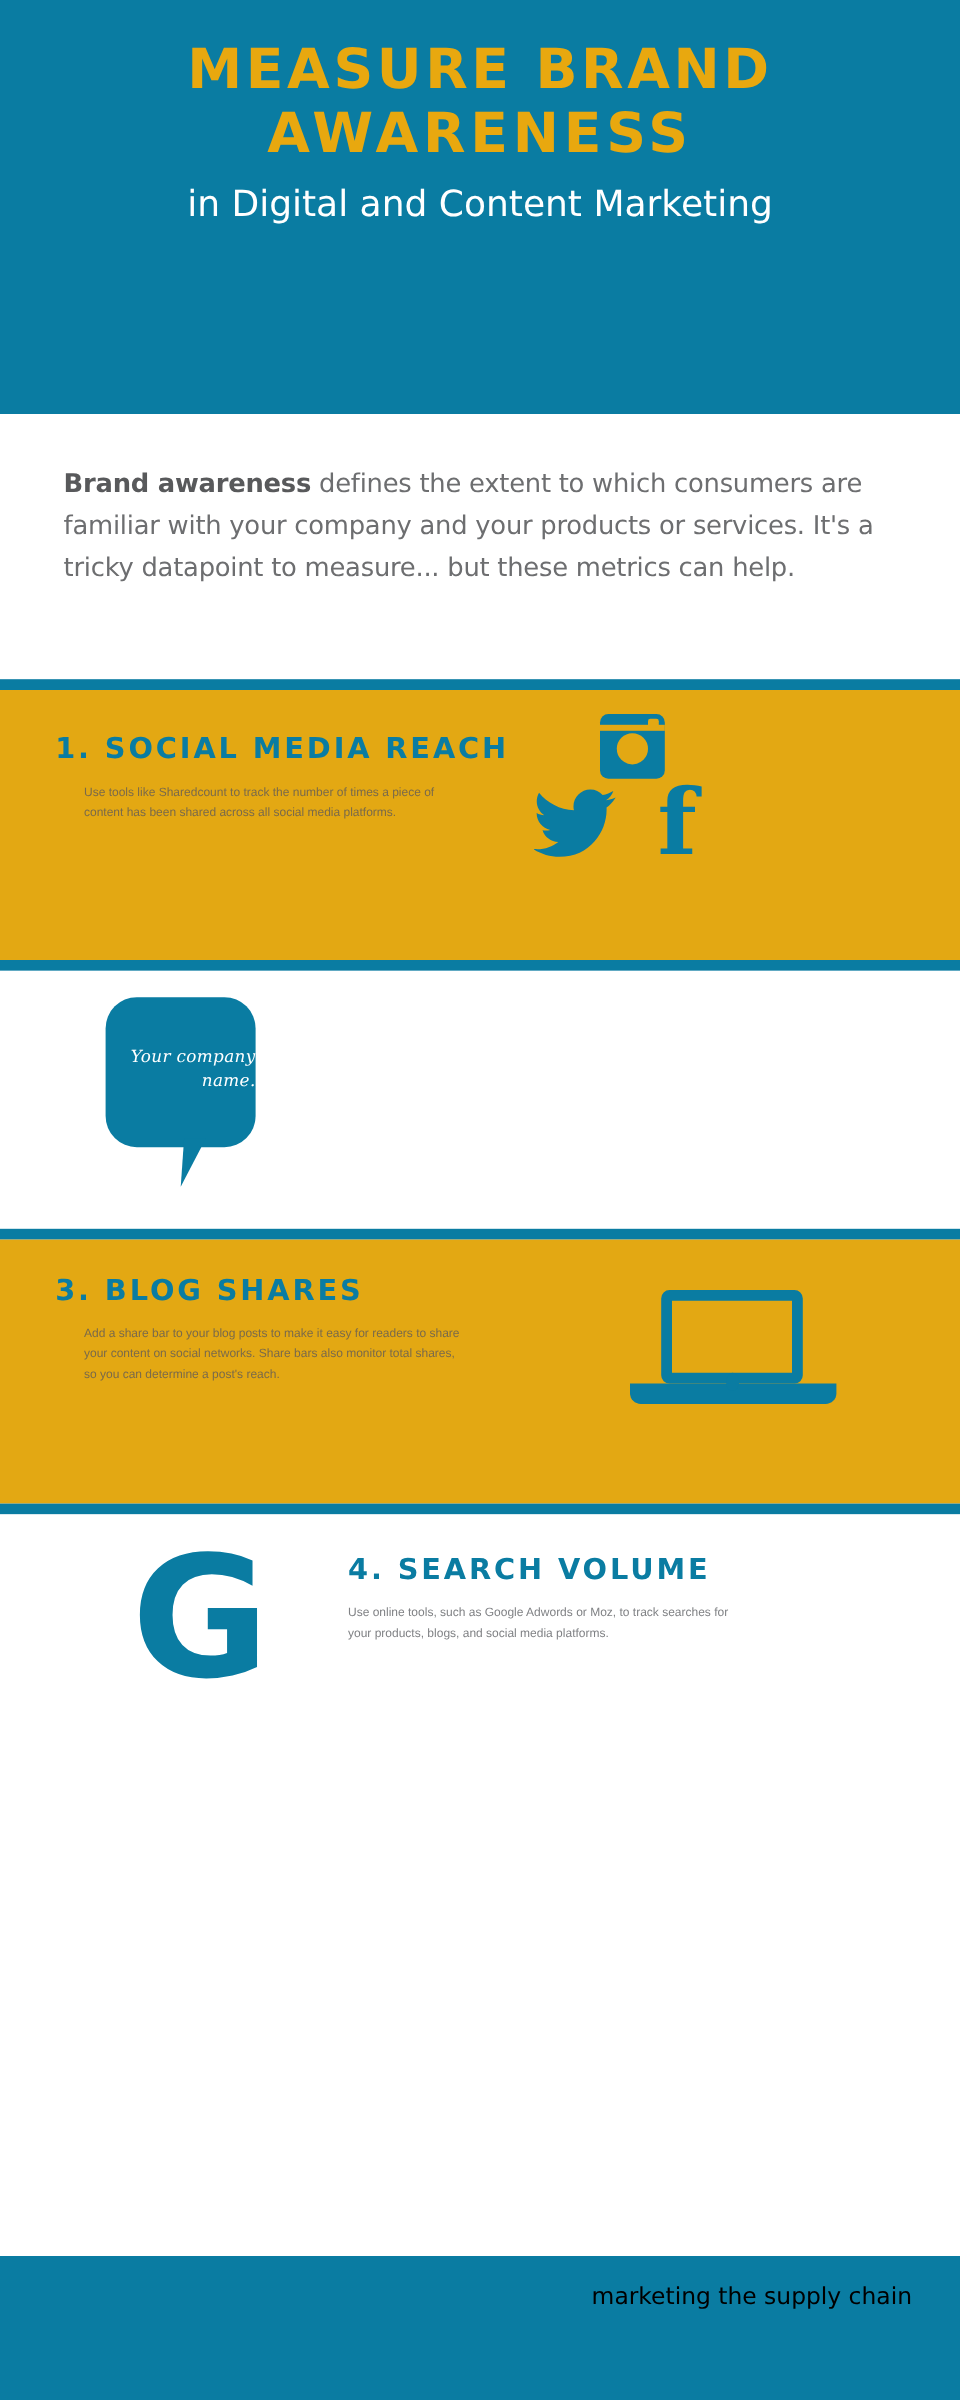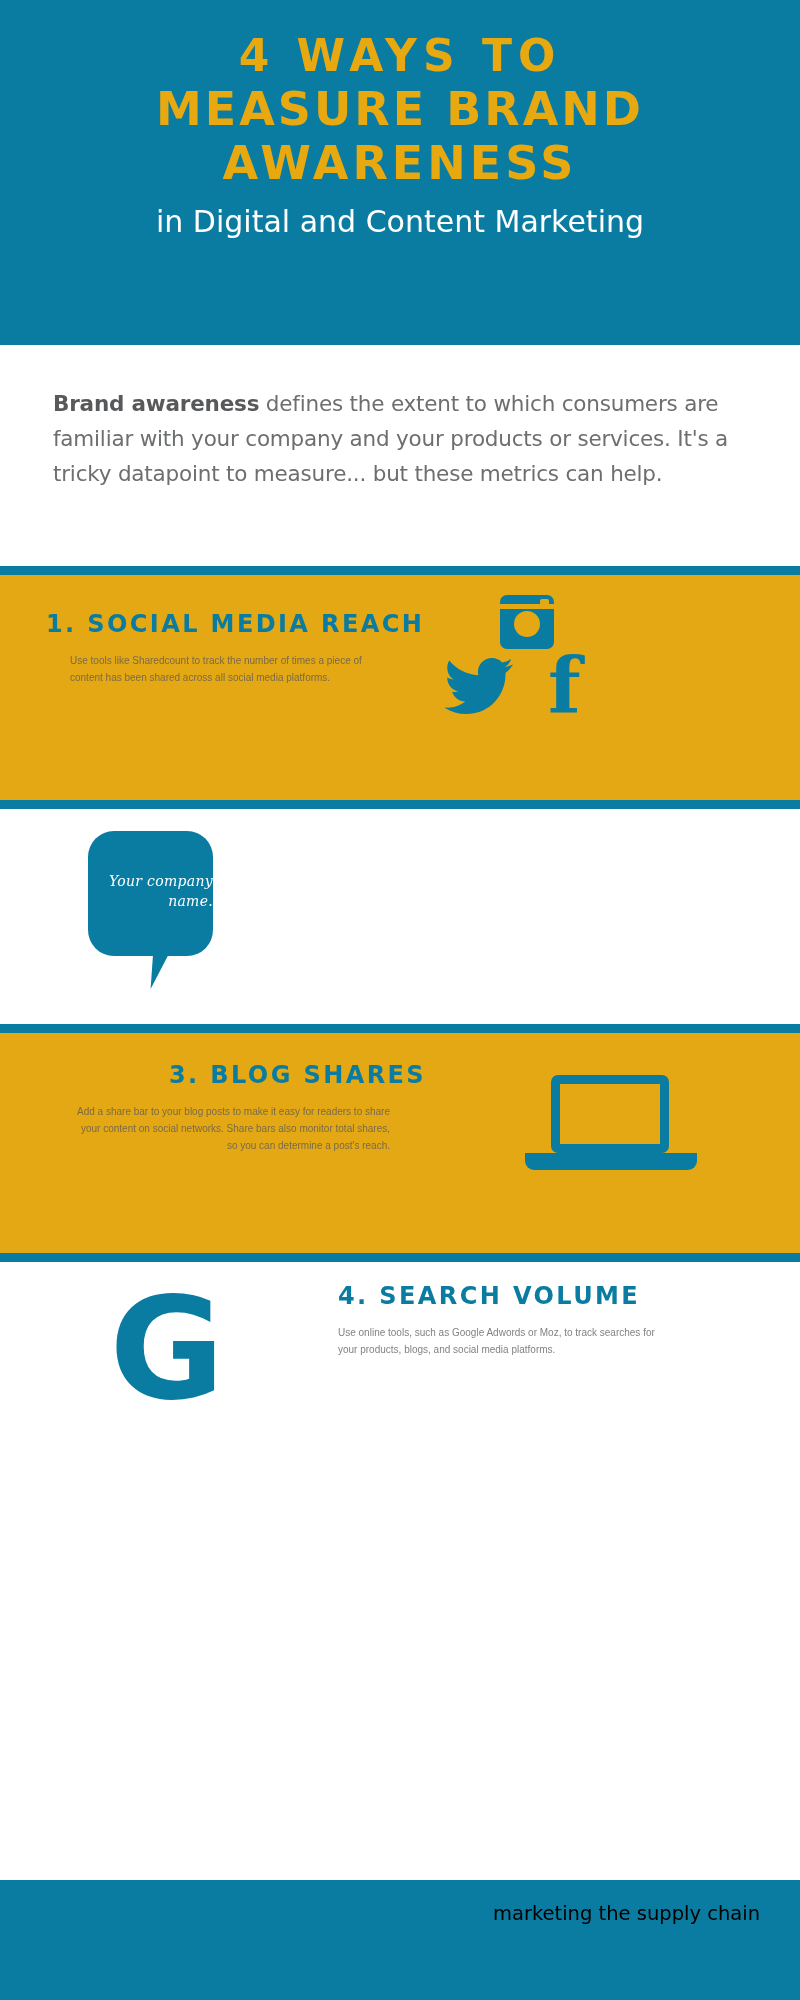--- a/index.html
+++ b/index.html
@@ -229,21 +229,21 @@
     transform: skewX(-4deg);
   }
   #sec2 .txt {
     position: absolute;
     left: 290px;
     top: 22px;
     width: 330px;
   }
 
   
-  #sec3 { top: 1033px; height: 220px; text-align: right; }
+  #sec3 { top: 1033px; height: 220px; }
   #sec3 .txt {
     position: absolute;
     left: 46px;
     top: 28px;
     width: 380px;
   }
   #sec3 .txt .sec-body { margin-left: 24px; width: 320px; }
   #sec3 .laptop {
     position: absolute;
     left: 525px;
@@ -292,23 +292,22 @@
     color: #0a7ca2;
     font-family: "DejaVu Sans", sans-serif;
     font-weight: bold;
     font-size: 140px;
     line-height: 1.0;
     text-align: center;
   }
   #sec4 .txt {
     position: absolute;
     left: 290px;
-    top: 20px;
+    top: 32px;
     width: 330px;
-    margin-left: 48px;
   }
 
   
   .footer {
     position: absolute;
     left: 0;
     top: 1880px;
     width: 800px;
     height: 120px;
     background: #0a7ca2;
@@ -335,21 +334,20 @@
     line-height: 1.25;
     margin-top: 2px;
   }
 </style>
 </head>
 <body>
 
 <div class="infographic">
 
   <div class="header">
-    <div class="title-line l1">4 WAYS TO</div>
     <div class="title-line l2">MEASURE BRAND</div>
     <div class="title-line l3">AWARENESS</div>
     <div class="subtitle">in Digital and Content Marketing</div>
   </div>
 
   <div class="intro">
     <p><b>Brand awareness</b><span> defines the extent to which consumers are familiar with your company and your products or services. It's a tricky datapoint to measure... but these metrics can help.</span></p>
   </div>
 
   <div class="rule" style="top:566px"></div>

